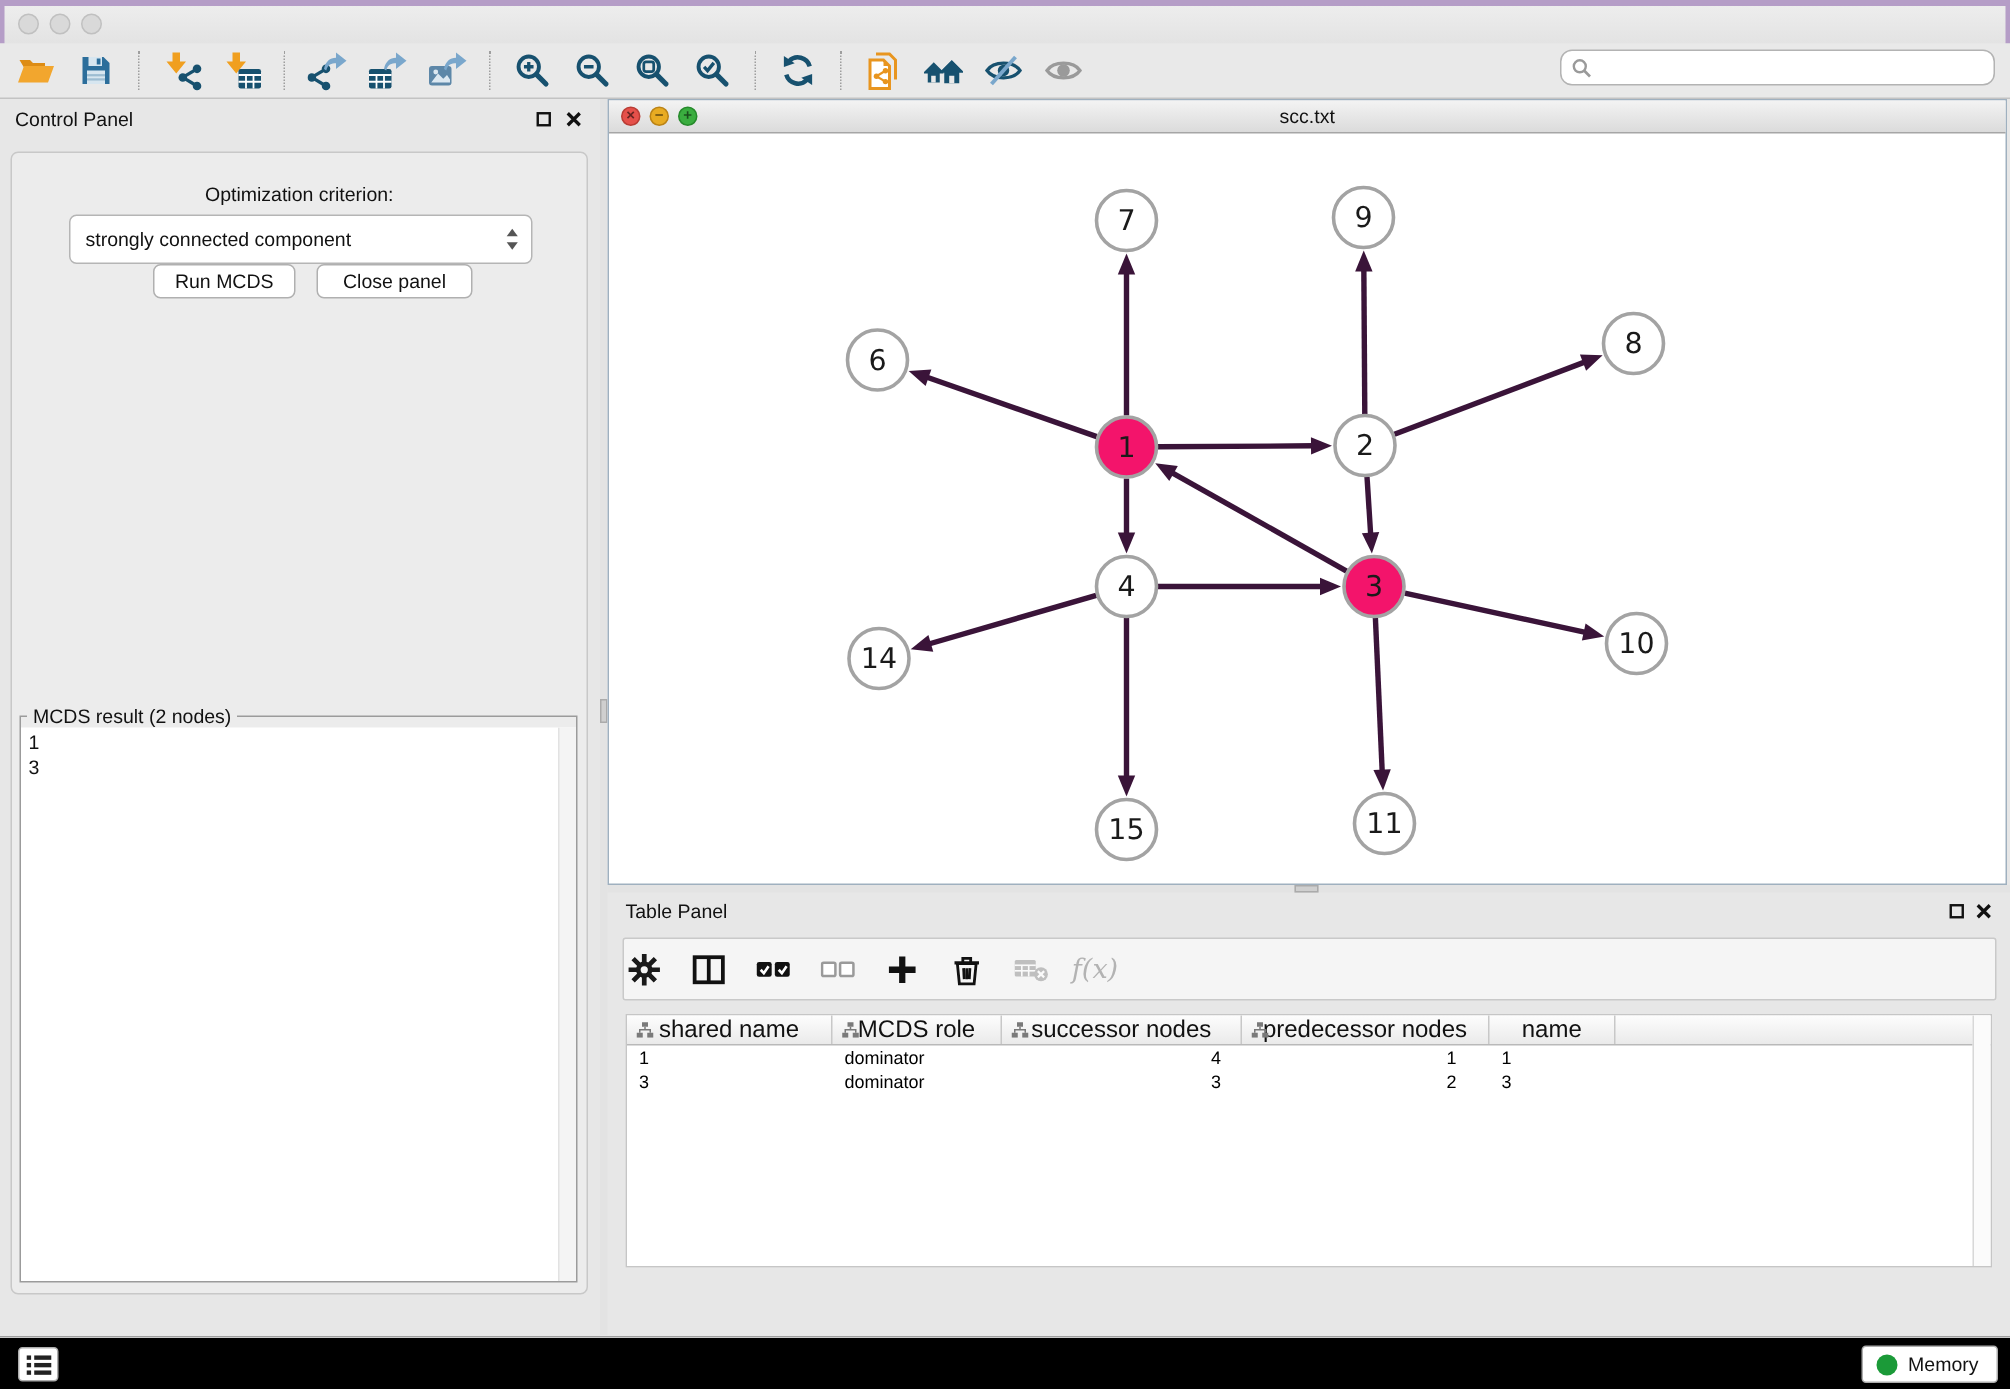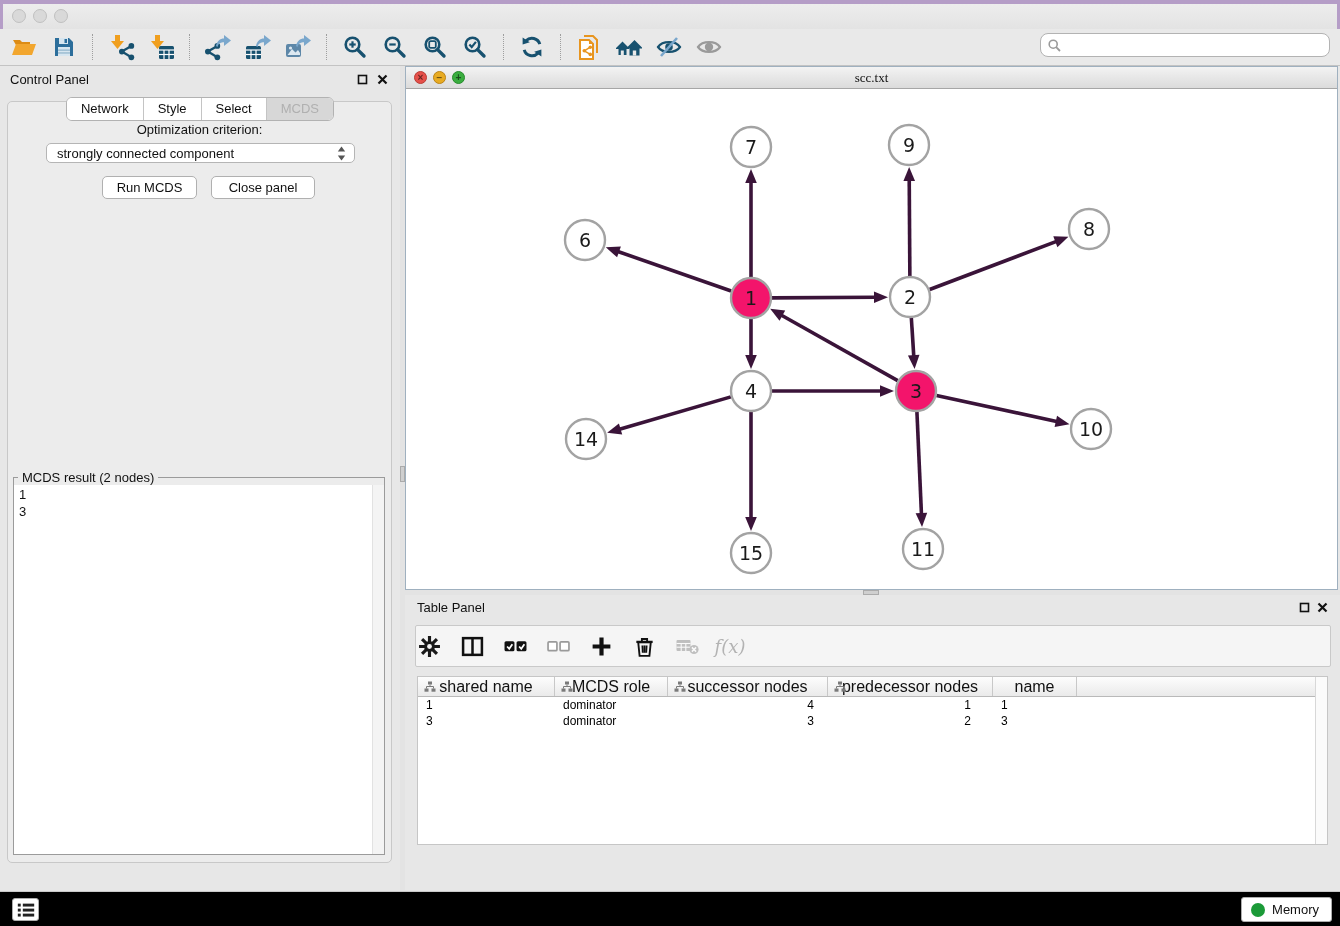--- a/index.html
+++ b/index.html
@@ -46,21 +46,21 @@
   .seg-tab { padding:3px 14px 4px 14px; font-size:13px; color:#111; background:#fff; border-right:1px solid #c4c4c4; white-space:nowrap; }
   .seg-tab:last-child { border-right:none; }
   .seg-tab.selected { background:#d7d7d7; color:#b0b0b0; }
   .cp-tabs-wrap { position:absolute; left:0; top:31px; width:100%; text-align:center; z-index:2; }
   .cp-body {
     position:absolute; left:7px; top:35px; width:385px; height:762px;
     background:#ececec; border:1px solid #c8c8c8; border-radius:5px; z-index:1;
   }
   .opt-label { position:absolute; left:0; width:100%; top:20px; text-align:center; font-size:13px; color:#111; }
   .dropdown {
-    position:absolute; left:38px; top:41px; width:309px; height:20px;
+    position:absolute; left:38px; top:41px; width:309px; height:33px;
     background:#fff; border:1px solid #b5b5b5; border-radius:5px;
     display:flex; align-items:center; padding:0 8px 0 10px; font-size:13px; color:#111;
   }
   .dropdown .dd-label { flex:1; }
   .btn { background:#fff; border:1px solid #b0b0b0; border-radius:5px; font-size:13px; color:#111;
          font-family:"Liberation Sans",sans-serif; height:23px; position:absolute; top:74px; }
   .btn-run { left:94px; width:95px; }
   .btn-close { left:203px; width:104px; }
   .result-box {
     position:absolute; left:5px; right:6px; top:368px; bottom:7px;
@@ -80,21 +80,21 @@
     position:absolute; left:405px; top:66px; width:933px; height:524px;
     background:#fff; border:1px solid #9fb0bf;
   }
   .net-titlebar { position:relative; height:22px; background:linear-gradient(#f3f3f3,#dbdbdb); border-bottom:1px solid #a6a6a6; }
   .net-traffic { position:absolute; left:8px; top:4px; display:flex; gap:6px; }
   .ntl { width:13px; height:13px; border-radius:50%; display:flex; align-items:center; justify-content:center;
          font-size:10px; line-height:10px; font-weight:bold; color:rgba(0,0,0,.55); }
   .ntl.red { background:#e5504a; border:1px solid #b93c34; }
   .ntl.yellow { background:#e8ab22; border:1px solid #bb8315; }
   .ntl.green { background:#3aad3f; border:1px solid #268a2b; }
-  .net-title { position:absolute; left:0; right:0; top:3px; text-align:center; font-size:13px; color:#111;font-family:Liberation Serif, serif; }
+  .net-title { position:absolute; left:0; right:0; top:3px; text-align:center; font-size:13px; color:#111; }
   #graph-svg { display:block; }
   
   .table-panel { position:absolute; left:405px; top:595px; width:935px; height:295px; }
   .tp-title { position:absolute; left:12px; top:5px; font-size:13px; color:#111; }
   .tp-float { right:30px; top:7px; } .tp-close { right:12px; top:7px; }
   .tp-toolbar {
     position:absolute; left:10px; top:30px; width:916px; height:42px;
     background:#f5f5f5; border:1px solid #c9c9c9; border-radius:2px;
     display:flex; align-items:center; gap:17px;
   }
@@ -310,26 +310,20 @@
   </div>
 
   <div class="control-panel">
     <div class="cp-title">Control Panel</div>
     <svg class="float-ic cp-float" viewBox="0 0 11 11">
       <rect x="1.5" y="1.5" width="8" height="8" fill="none" stroke="#111" stroke-width="1.6"></rect>
     </svg>
     <svg class="close-ic cp-close" viewBox="0 0 11 11">
       <path d="M1.5 1.5L9.5 9.5M9.5 1.5L1.5 9.5" stroke="#111" stroke-width="2.2"></path>
     </svg>
-    <div class="cp-tabs-wrap"><div id="cp-tabs" class="seg-tabs">
-          <div class="seg-tab">Network</div>
-          <div class="seg-tab">Style</div>
-          <div class="seg-tab">Select</div>
-          <div class="seg-tab selected">MCDS</div>
-        </div></div>
 
     <div class="cp-body">
       <div class="opt-label">Optimization criterion:</div>
       <div class="dropdown">
         <span class="dd-label">strongly connected component</span>
         <svg width="9" height="15" viewBox="0 0 9 15">
           <path d="M4.5 0.5L8.2 5.5H0.8z" fill="#555"></path>
           <path d="M4.5 14.5L0.8 9.5H8.2z" fill="#555"></path>
         </svg>
       </div>

